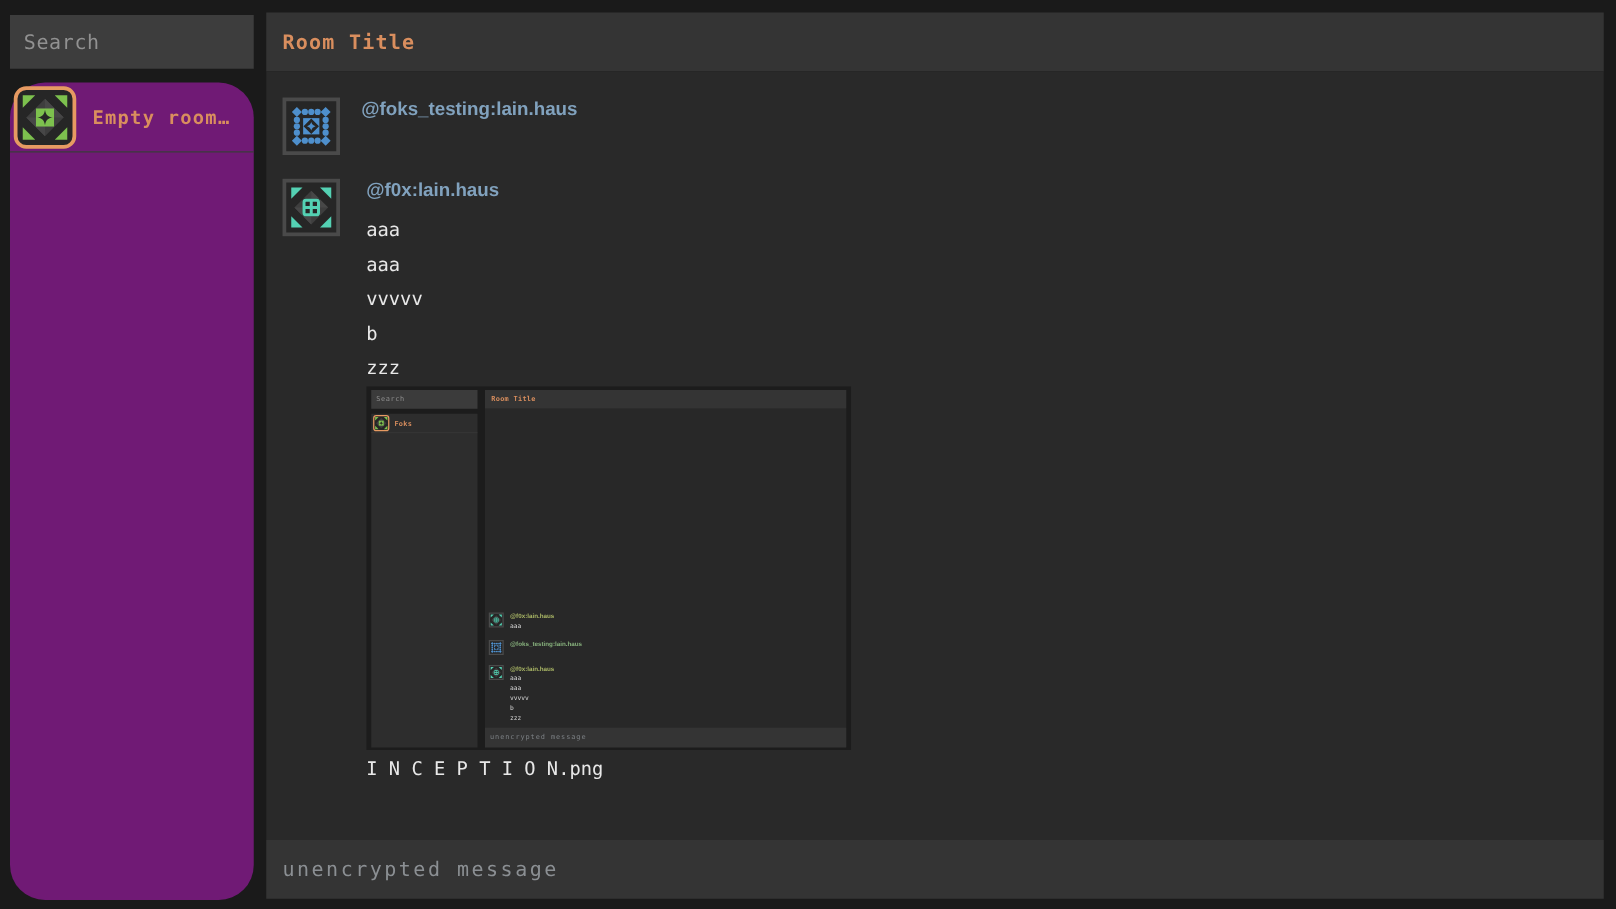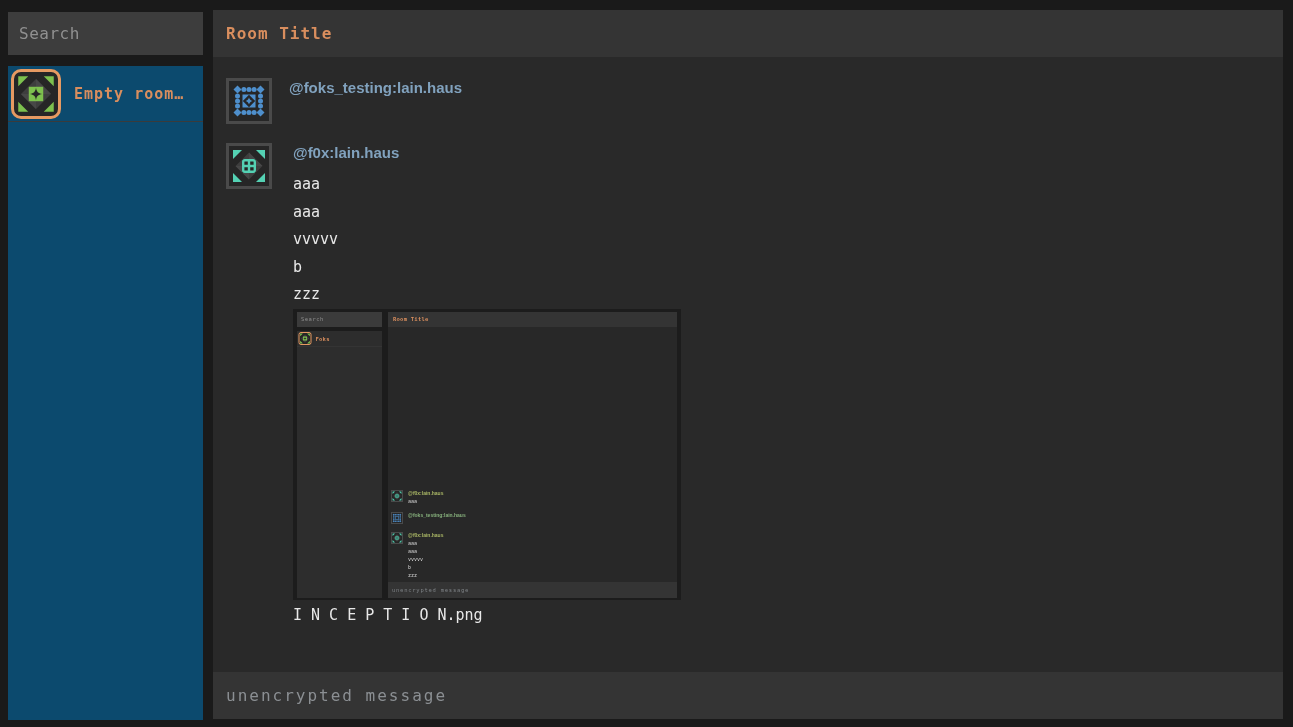--- a/index.html
+++ b/index.html
@@ -9,21 +9,22 @@
   
   .search-input {
     position:absolute; left:8px; top:12px; width:195px; height:43px;
     background:#3d3d3d; border:none; outline:none;
     color:#e8e8e8; font-family:"DejaVu Sans Mono", monospace; font-size:16px;
     padding:0 0 0 11px; letter-spacing:0.5px;
   }
   .search-input::placeholder { color:#919191; }
   .room-list {
     position:absolute; left:8px; top:66px; width:195px; height:654px;
-    background:#0c4a6e;
+    background:#701a75;
+    border-radius:28px;
   }
   .room-item {
     height:56px; display:flex; align-items:center; gap:13px;
     padding-left:3px; border-bottom:1px solid #3b3b3b; cursor:pointer;
   }
   .room-avatar {
     width:50px; height:50px; background:#262626;
     border:3px solid var(--accent-border); border-radius:10px;
     display:flex; align-items:center; justify-content:center; flex:0 0 auto;
   }

